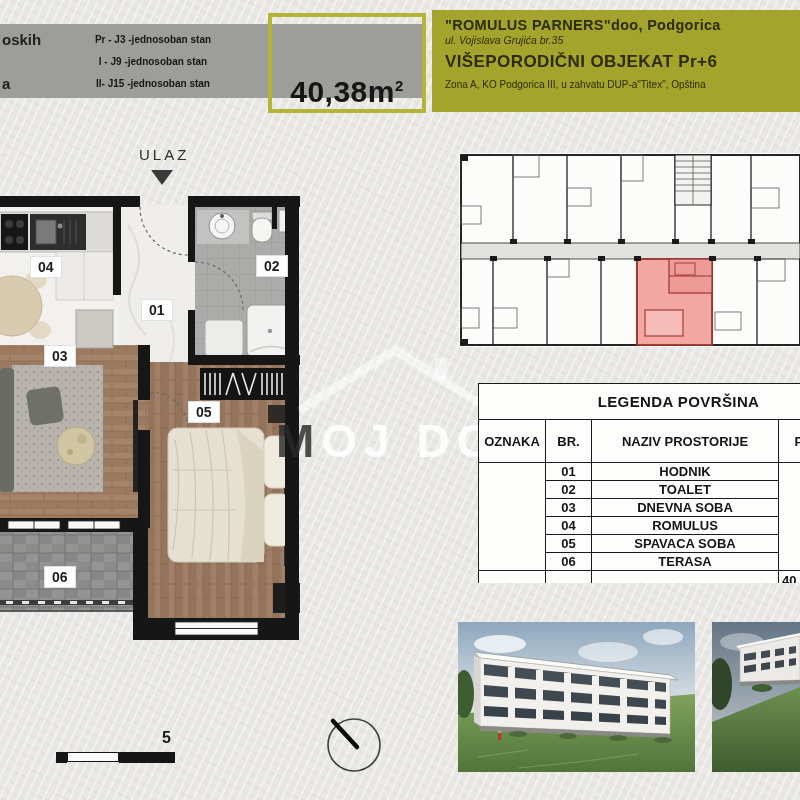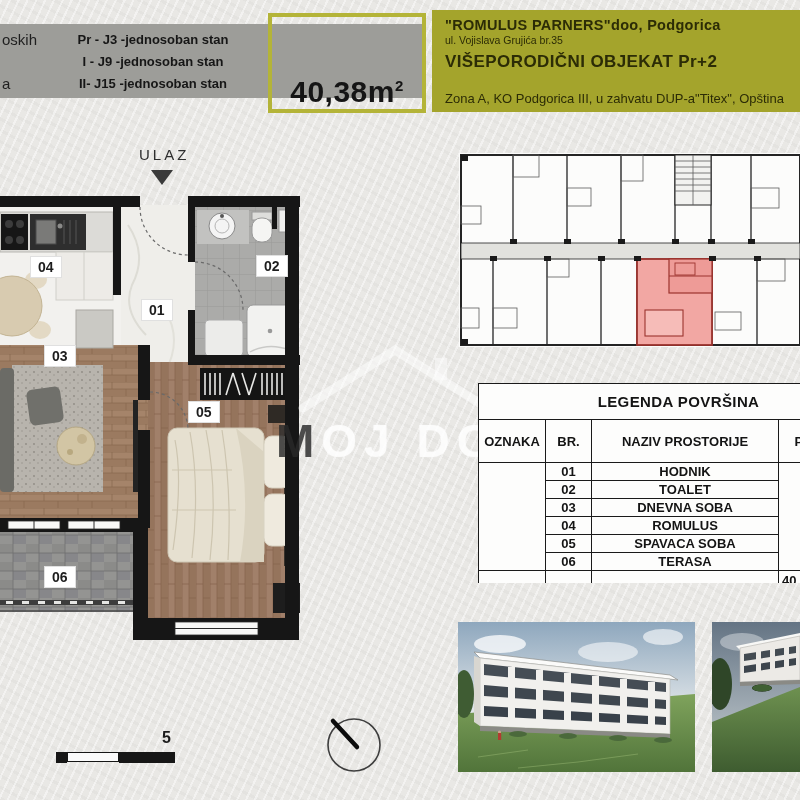--- a/index.html
+++ b/index.html
@@ -5,33 +5,33 @@
   html,body{margin:0;padding:0;}
   body{font-family:"Liberation Sans", sans-serif;}
   #page{position:relative;width:800px;height:800px;overflow:hidden;
     background-color:#e9e8e5;
     background-image:
       repeating-linear-gradient(115deg, rgba(255,255,255,.45) 0 2px, rgba(255,255,255,0) 2px 8px),
       repeating-linear-gradient(28deg, rgba(0,0,0,.022) 0 3px, rgba(0,0,0,0) 3px 10px);}
   .abs{position:absolute;}
   
   .gray-band{left:0;top:24px;width:425px;height:74px;background:#9d9d99;}
-  .frag{color:#1f1f1f;font-weight:normal;font-size:15px;}
+  .frag{color:#1f1f1f;font-weight:bold;font-size:15px;}
   .unit-lines{left:44px;top:29px;width:218px;text-align:center;color:#161616;
-    font-weight:bold;font-size:13px;line-height:22px;}
+    font-weight:bold;font-size:10px;line-height:22px;}
   .area-box{left:268px;top:13px;width:150px;height:92px;border:4px solid #b4b438;
     display:flex;align-items:flex-end;justify-content:center;}
   .area-val{font-weight:bold;font-size:30px;color:#151515;letter-spacing:.5px;}
   .area-val sup{font-size:15px;}
   .olive-box{left:432px;top:10px;width:368px;height:102px;background:#a4a42c;
     color:#2c2c06;padding:7px 0 0 13px;box-sizing:border-box;overflow:hidden;}
   .ol1{font-size:14.5px;font-weight:bold;letter-spacing:.3px;}
-  .ol2{font-size:10.5px;margin-top:1px;}
+  .ol2{font-size:10.5px;margin-top:1px;font-style:italic;}
   .ol3{font-size:17px;font-weight:bold;margin-top:6px;letter-spacing:.4px;}
-  .ol4{font-size:13px;margin-top:19px;white-space:nowrap;}
+  .ol4{font-size:10px;margin-top:7px;white-space:nowrap;}
   
   .rlabel{background:#fff;border:1px solid rgba(0,0,0,.12);padding:0 7px;
     font-weight:bold;font-size:14px;color:#1d1d1d;line-height:20px;}
   .ulaz{font-weight:normal;font-size:15px;letter-spacing:3px;color:#2e2e2e;}
   .tri{width:0;height:0;border-left:11px solid transparent;border-right:11px solid transparent;
     border-top:15px solid #3a3a3a;}
   
   .wm{font-weight:bold;font-size:46px;letter-spacing:7px;white-space:nowrap;pointer-events:none;}
   .wm .wm-d{color:rgba(40,40,40,.82);}
   .wm .wm-l{color:rgba(255,255,255,.78);text-shadow:0 0 2px rgba(255,255,255,.35);}
@@ -60,21 +60,21 @@
     <div>Pr - J3 -jednosoban stan</div>
     <div>I - J9 -jednosoban stan</div>
     <div>II- J15 -jednosoban stan</div>
   </div>
   <div class="abs area-box">
     <span class="area-val"><span>40,38m</span><sup>2</sup></span>
   </div>
   <div class="abs olive-box">
     <div class="ol1">"ROMULUS PARNERS"doo, Podgorica</div>
     <div class="ol2">ul. Vojislava Grujića br.35</div>
-    <div class="ol3">VIŠEPORODIČNI OBJEKAT  Pr+2</div>
+    <div class="ol3">VIŠEPORODIČNI OBJEKAT  Pr+6</div>
     <div class="ol4">Zona A, KO Podgorica III, u zahvatu DUP-a"Titex", Opština</div>
   </div>
 
   <svg class="abs" style="left:0;top:130px;" width="310" height="560" viewBox="0 0 310 560">
     <defs>
       <pattern id="woodA" width="34" height="14" patternUnits="userSpaceOnUse">
         <rect width="34" height="7" fill="#a5846a"></rect>
           <rect y="7" width="34" height="7" fill="#9b7a60"></rect>
         <line x1="0" y1="7" x2="34" y2="7" stroke="#87654c" stroke-width="0.7"></line>
         <line x1="0" y1="0" x2="34" y2="0" stroke="#87654c" stroke-width="0.7"></line>

